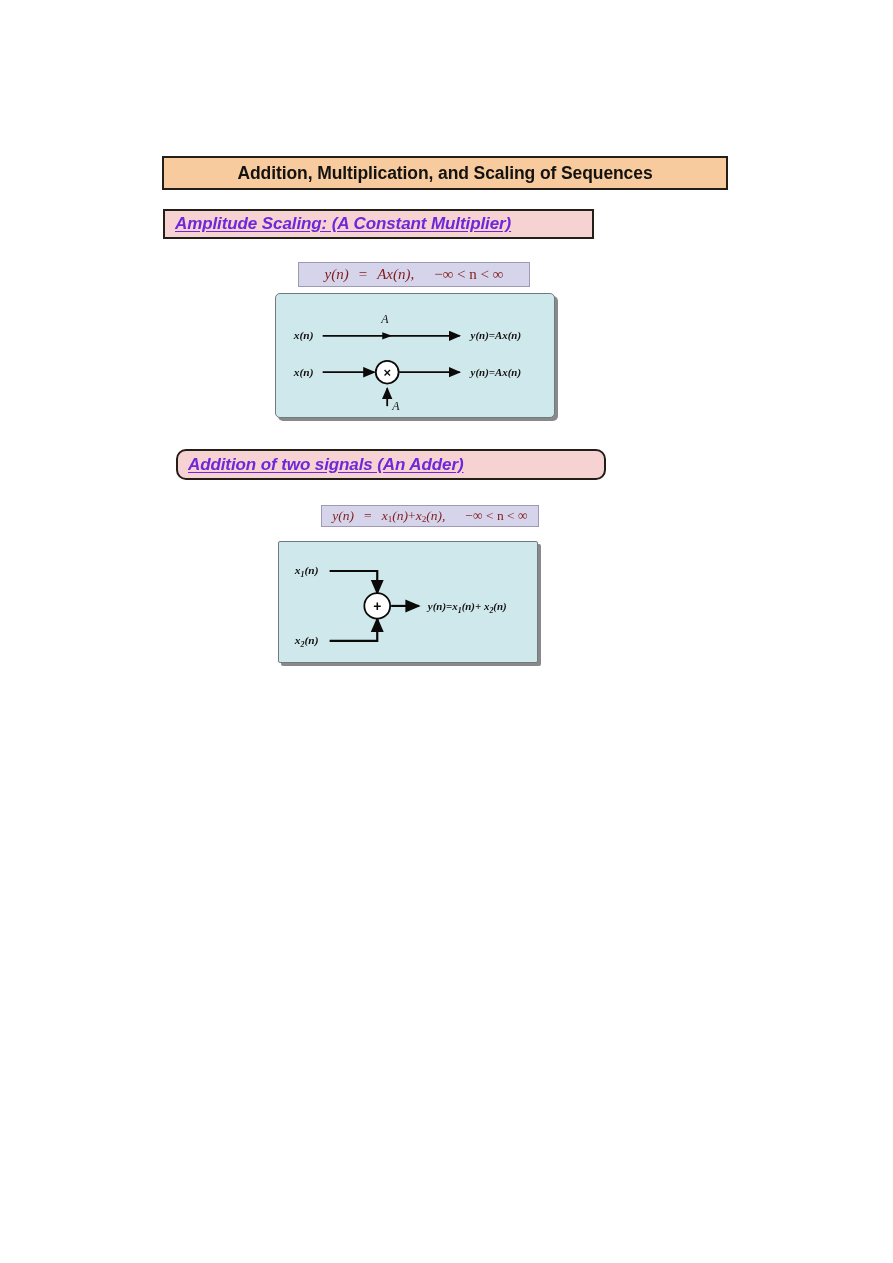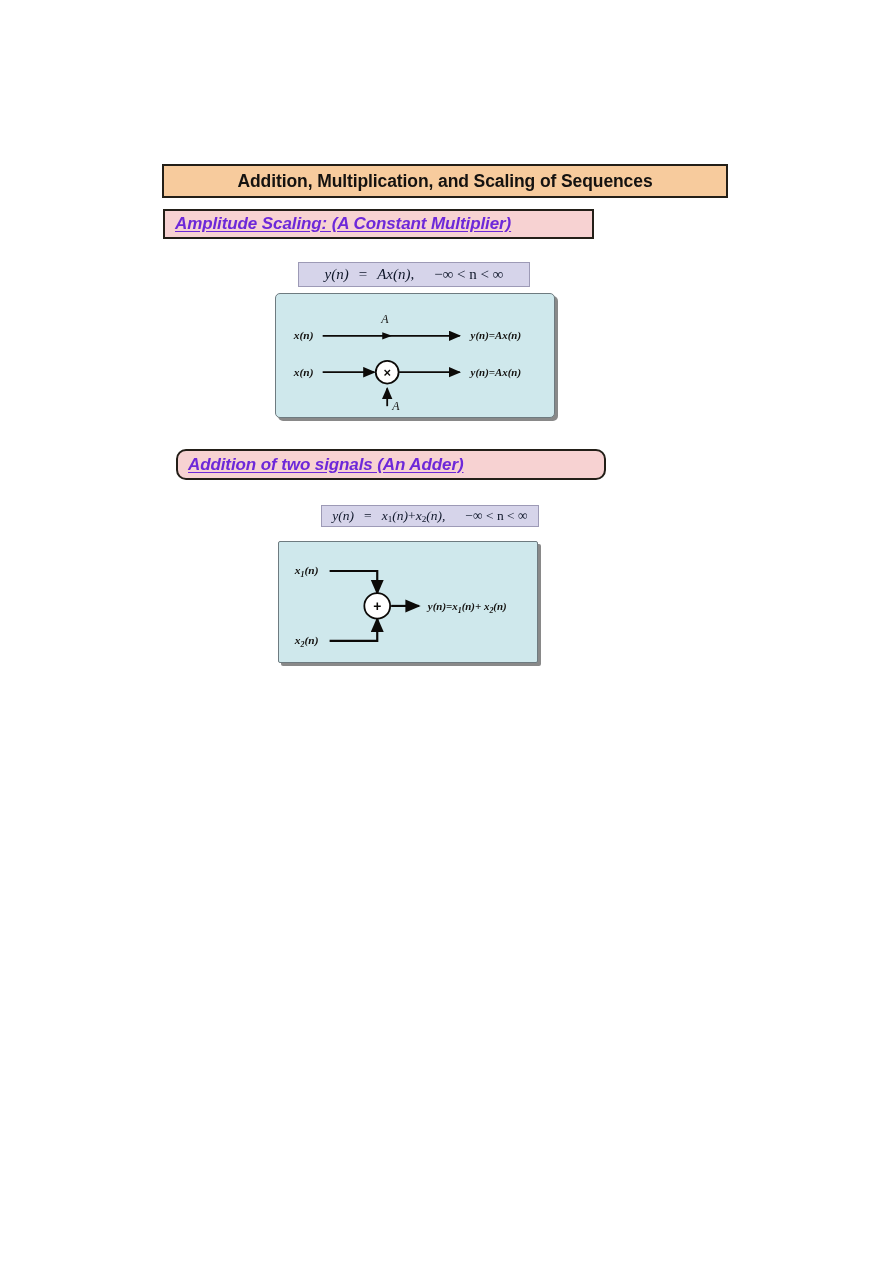--- a/index.html
+++ b/index.html
@@ -18,21 +18,21 @@
   .page {
     position: absolute;
     inset: 0;
     background: #ffffff;
   }
 
   
   .title-banner {
     position: absolute;
     left: 162px;
-    top: 164px;
+    top: 156px;
     width: 566px;
     height: 34px;
     background: #f7cb9d;
     border: 2px solid #231f18;
     box-sizing: border-box;
     display: flex;
     align-items: center;
     justify-content: center;
     text-align: right;
   }
@@ -81,21 +81,21 @@
   
   .equation-box {
     position: absolute;
     background: #d6d4ea;
     border: 1px solid #9d9ab6;
     box-sizing: border-box;
     display: flex;
     align-items: center;
     justify-content: center;
     font-family: "Liberation Serif", serif;
-    color: #0f172a;
+    color: #7f1d1d;
     white-space: nowrap;
   }
   #eq-scaling {
     left: 298px;
     top: 262px;
     width: 232px;
     height: 25px;
     font-size: 15px;
   }
   #eq-adder {

